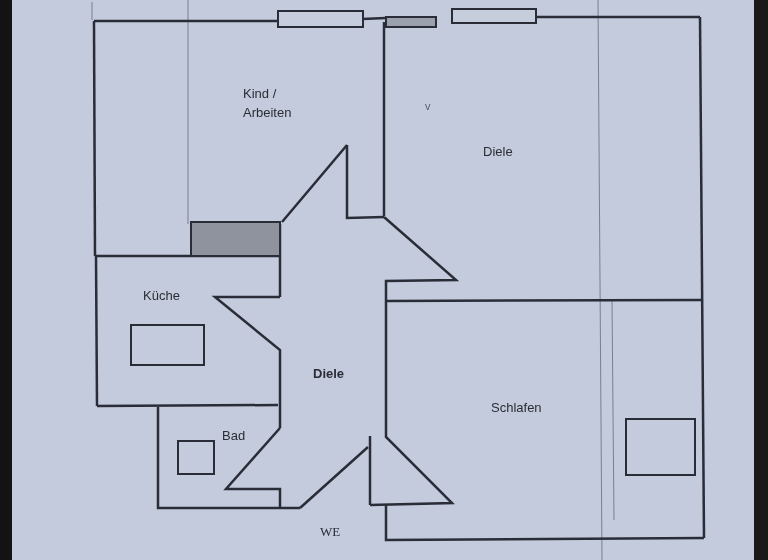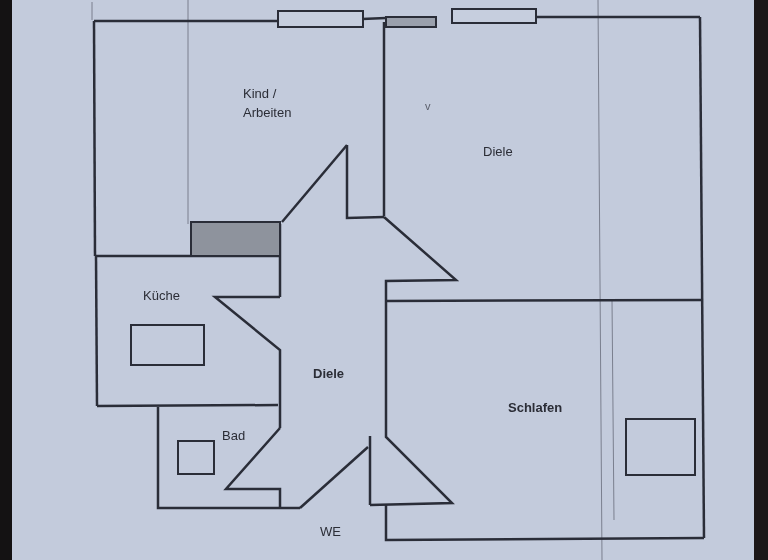--- a/index.html
+++ b/index.html
@@ -97,14 +97,14 @@
 </svg>
 
 <div class="label" style="left:243px; top:84px;">
   <div>Kind /</div>
   <div>Arbeiten</div>
 </div>
 <div class="label" style="left:483px; top:142px;">Diele</div>
 <div class="label" style="left:143px; top:286px;">Küche</div>
 <div class="label" style="left:313px; top:364px;font-weight:bold;">Diele</div>
 <div class="label" style="left:222px; top:426px;text-align:right;">Bad</div>
-<div class="label" style="left:508px; top:398px;font-weight:bold;">Schlafen</div>
-<div class="label" style="left:320px; top:522px;">WE</div>
+<div class="label" style="left:491px; top:398px;">Schlafen</div>
+<div class="label" style="left:320px; top:522px;font-family:Liberation Serif, serif;">WE</div>
 
 </body></html>

